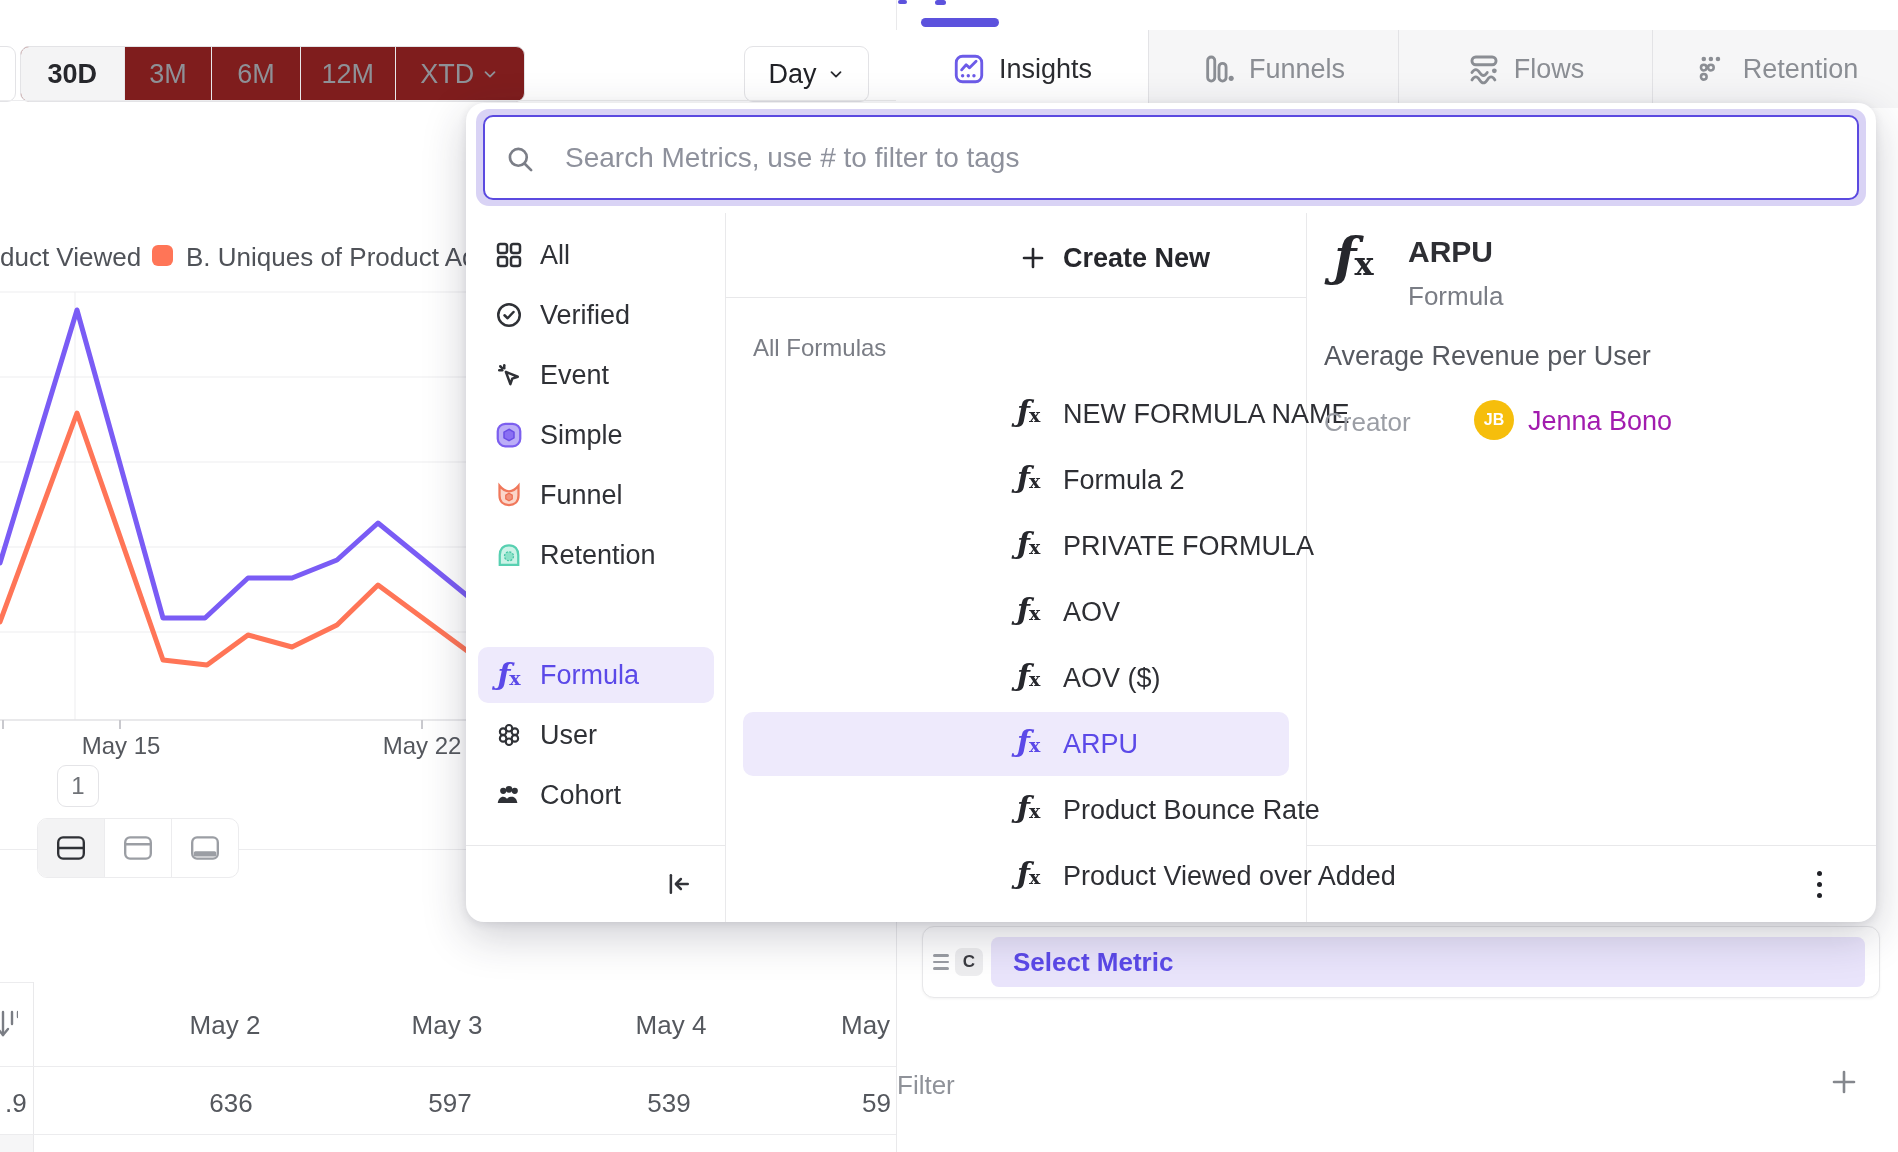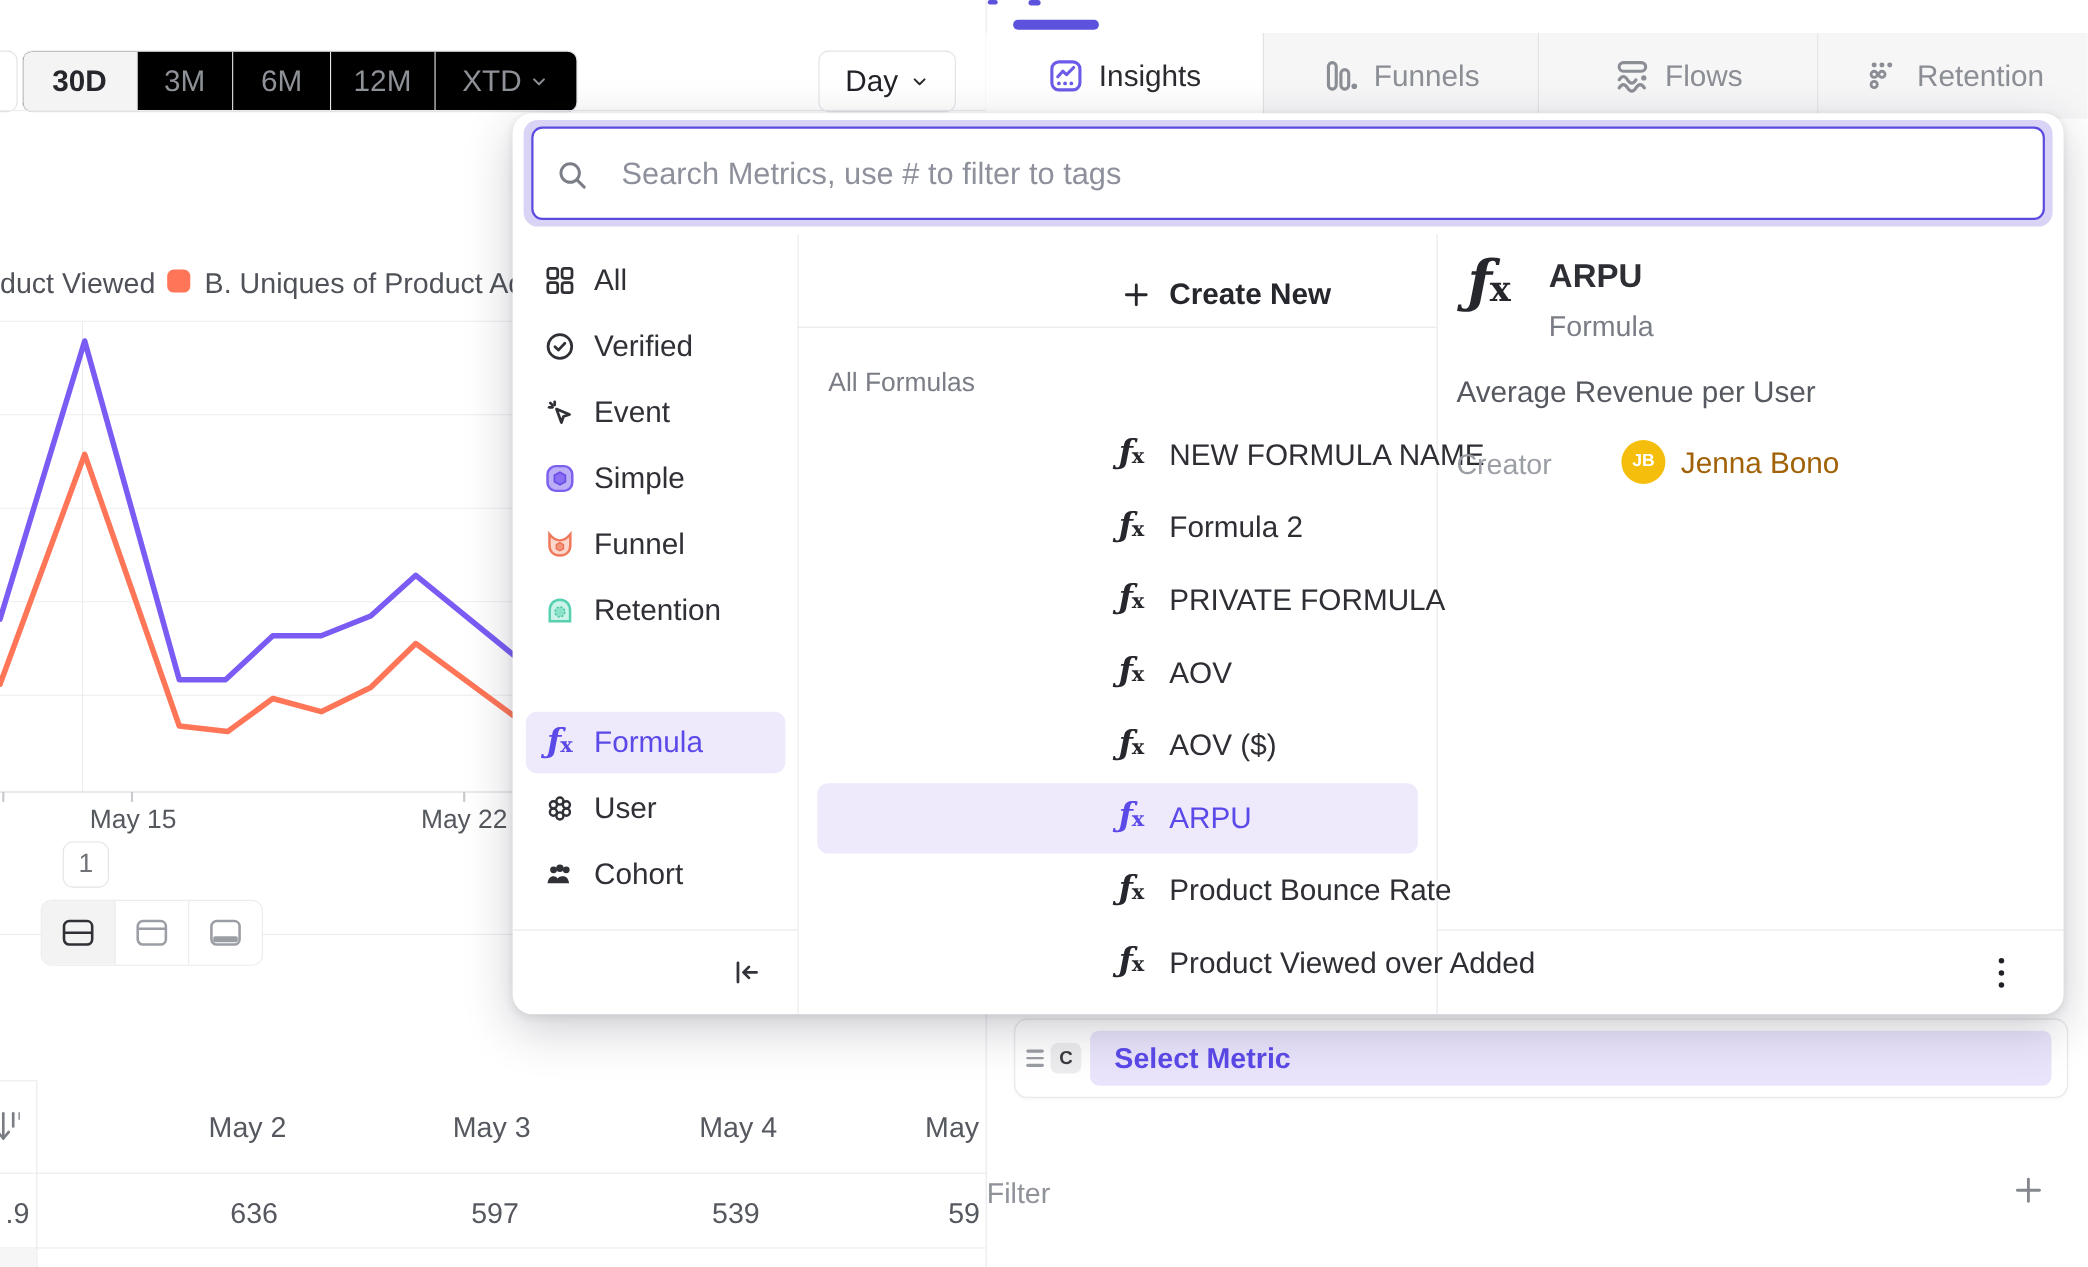--- a/index.html
+++ b/index.html
@@ -2,21 +2,21 @@
 <html><head>
 <meta charset="utf-8">
 <style>
   html,body{margin:0;padding:0;background:#fff;}
   body{width:1898px;height:1152px;overflow:hidden;font-family:"Liberation Sans","DejaVu Sans",sans-serif;-webkit-font-smoothing:antialiased;}
   #stage{position:relative;width:1898px;height:1152px;background:#fff;overflow:hidden;}
   .abs{position:absolute;}
   .hline{position:absolute;height:1px;background:#ececee;}
   .vline{position:absolute;width:1px;background:#e9e9eb;}
   
-  .seg{position:absolute;display:flex;border:1.5px solid #e3e3e6;border-radius:9px;background:#000000;overflow:hidden;}
+  .seg{position:absolute;display:flex;border:1.5px solid #e3e3e6;border-radius:9px;background:#7f1d1d;overflow:hidden;}
   .seg .cell{display:flex;align-items:center;justify-content:center;font-size:27px;color:#8e9197;font-weight:500;border-right:1px solid #e8e8ea;gap:7px;}
   .seg .cell:last-child{border-right:none;}
   .seg .cell.sel{background:#f4f4f5;color:#26272c;font-weight:700;}
   .btn{position:absolute;display:flex;align-items:center;justify-content:center;border:1.5px solid #e3e3e6;border-radius:9px;background:#fff;gap:10px;}
   
   .tabbar{position:absolute;display:flex;}
   .tab{display:flex;align-items:center;justify-content:center;gap:13px;font-size:27px;font-weight:500;color:#8b8e94;background:#f6f6f7;border-left:1px solid #e3e3e6;}
   .tab.active{background:#fff;color:#2b2c30;border-left:none;}
   
   .legtext{position:absolute;font-size:26px;font-weight:500;color:#4f5258;white-space:nowrap;}
@@ -38,21 +38,21 @@
   .fxicon{font-family:"DejaVu Serif",serif;font-style:italic;font-weight:bold;font-size:30px;color:#26272c;line-height:1;white-space:nowrap;}
   .fxicon .sub{font-size:19px;margin-left:-1px;font-style:normal;font-family:"DejaVu Serif",serif;}
   .fxicon.purple{color:#5b49e8;}
   .fxbig{font-family:"DejaVu Serif",serif;font-style:italic;font-weight:bold;font-size:52px;color:#26272c;line-height:1;}
   .fxbig .sub{font-size:32px;margin-left:-2px;font-style:normal;}
   
   .dtitle{position:absolute;font-size:30px;font-weight:700;color:#2e2f34;}
   .dsub{position:absolute;font-size:26px;color:#7a7d85;}
   .ddesc{position:absolute;font-size:27px;color:#565960;}
   .dlabel{position:absolute;font-size:26px;color:#9b9ea5;}
-  .dname{position:absolute;font-size:27px;color:#a16207;}
+  .dname{position:absolute;font-size:27px;color:#a21caf;}
   .avatar{position:absolute;width:40px;height:40px;border-radius:50%;background:#f6be0c;color:#fff;font-size:16px;font-weight:700;display:flex;align-items:center;justify-content:center;}
   
   .card{position:absolute;background:#fff;border:1px solid #e8e8ea;border-radius:12px;box-shadow:0 1px 3px rgba(0,0,0,.05);}
   .cbadge{position:absolute;width:28px;height:28px;background:#ededef;border-radius:7px;color:#3a3b40;font-size:17px;font-weight:700;display:flex;align-items:center;justify-content:center;}
   .lav{position:absolute;background:#e9e4fb;border-radius:8px;display:flex;align-items:center;}
   .lav span{margin-left:22px;font-size:26px;font-weight:600;color:#5b49e8;}
   
   .th{position:absolute;font-size:26px;font-weight:500;color:#55585e;}
   .td{position:absolute;font-size:26px;color:#55585e;}
   .center200{width:200px;text-align:center;}
@@ -364,21 +364,21 @@
       <span class="lb">User</span>
     </div>
 
     <div class="hline" style="left:0;top:742px;width:259px;background:#e8e8ea;"></div>
     <svg class="abs" style="left:198px;top:766px;" width="30" height="30" viewBox="0 0 24 24" fill="none" stroke="#33343a" stroke-width="2" stroke-linecap="round" stroke-linejoin="round">
         <path d="M5.5 5v14"></path>
         <path d="M19 12H10"></path>
         <path d="M13.5 8l-4 4 4 4"></path>
       </svg>
 
-    <div class="listrow" style="top:132px;text-decoration:underline;">
+    <div class="listrow" style="top:122px;text-decoration:underline;">
       <svg class="abs" style="left:294px;top:19px;" width="28" height="28" viewBox="0 0 28 28" fill="none" stroke="#26272c" stroke-width="2.6" stroke-linecap="round">
           <path d="M14 5v18"></path>
           <path d="M5 14h18"></path>
         </svg>
       <span class="createlabel" style="left:338px;top:50%;transform:translateY(-50%);position:absolute;">Create New</span>
     </div>
     <div class="hline" style="left:259px;top:194px;width:581px;background:#e8e8ea;"></div>
     <div class="section-title" style="left:287px;top:231px;">All Formulas</div>
 
     <div class="hl" style="left:277px;top:609px;width:546px;height:64px;"></div>

